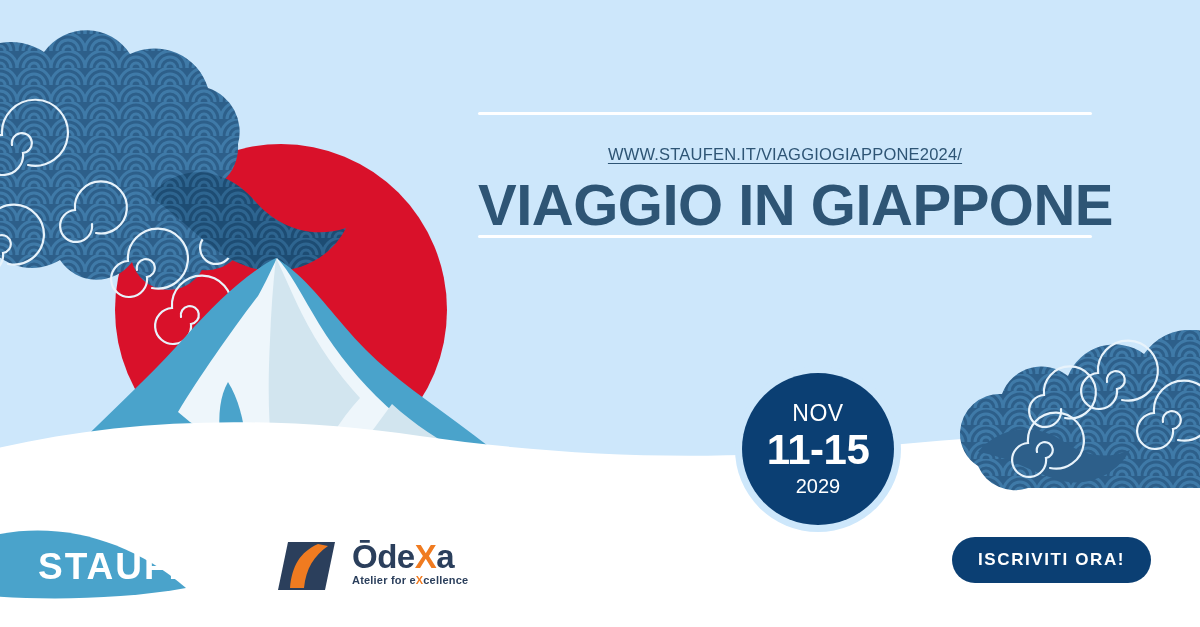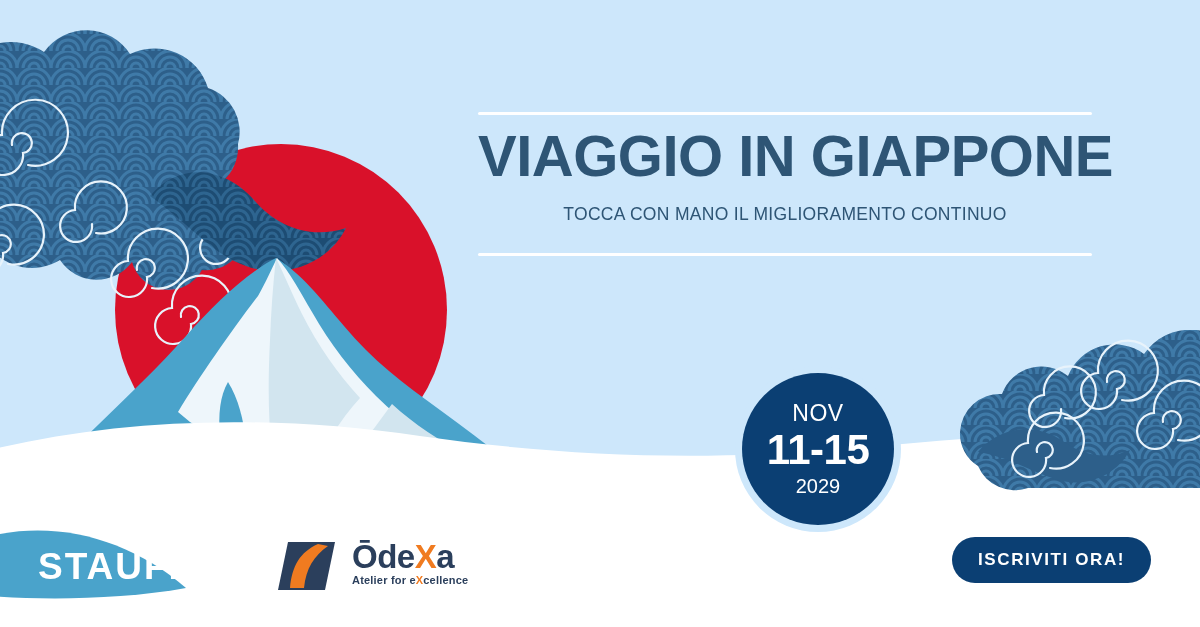--- a/index.html
+++ b/index.html
@@ -346,22 +346,22 @@
         <path d="M1065 418 a26 26 0 1 0 -21 -23 a16 16 0 1 0 17 14"></path>
         <path d="M1122 400 a30 30 0 1 0 -24 -27 a18 18 0 1 0 19 16 a9 9 0 1 0 -10 -7"></path>
         <path d="M1178 440 a30 30 0 1 0 -24 -27 a18 18 0 1 0 19 16 a9 9 0 1 0 -10 -7"></path>
         <path d="M1050 468 a28 28 0 1 0 -22 -25 a17 17 0 1 0 18 15 a8 8 0 1 0 -9 -6"></path>
       </g>
     </g>
   </svg>
 
   <div class="text-col">
     <div class="rule"></div>
+    <a class="url-link" href="#">WWW.STAUFEN.IT/VIAGGIOGIAPPONE2024/</a>
     <h1 class="main-title">VIAGGIO IN GIAPPONE</h1>
-    <div class="subtitle">TOCCA CON MANO IL MIGLIORAMENTO CONTINUO</div>
     <div class="rule"></div>
   </div>
 
   <div class="date-badge">
     <span class="date-month">NOV</span>
     <span class="date-days">11-15</span>
     <span class="date-year">2029</span>
   </div>
 
   <button class="cta-button">ISCRIVITI ORA!</button>

